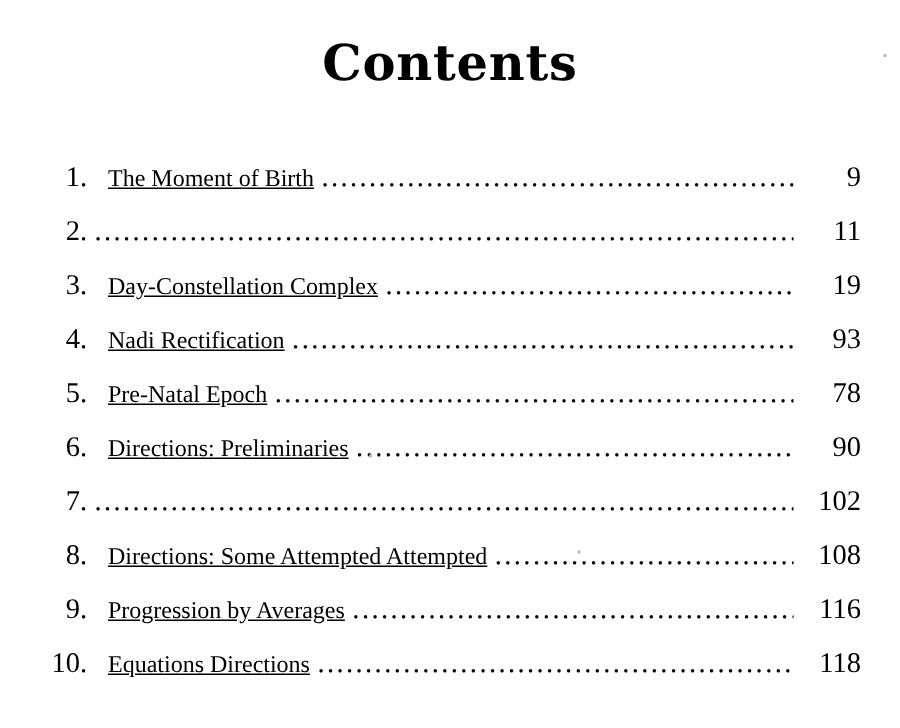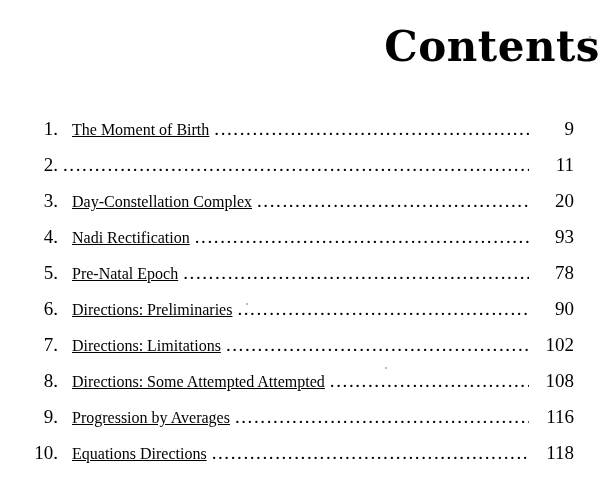--- a/index.html
+++ b/index.html
@@ -15,24 +15,24 @@
     overflow: hidden;
   }
   .page {
     position: relative;
     width: 600px;
     height: 485px;
     box-sizing: border-box;
     padding: 0;
   }
   .title {
-    text-align: right;
+    text-align: center;
     font-family: "DejaVu Serif", serif;
     font-weight: bold;
-    font-size: 42px;
+    font-size: 33px;
     letter-spacing: 0.5px;
     margin-top: 22px;
     margin-bottom: 0;
   }
   .toc {
     margin-top: 48px;
     padding-left: 18px;
     padding-right: 26px;
   }
   .toc-row {
@@ -100,21 +100,21 @@
     <div class="toc-row">
       <span class="num">2.</span>
       <span class="dots">.......................................................................................................</span>
       <span class="page-no">11</span>
     </div>
 
     <div class="toc-row">
       <span class="num">3.</span>
       <span class="label">Day-Constellation Complex</span>
       <span class="dots">.......................................................................................................</span>
-      <span class="page-no">20</span>
+      <span class="page-no">19</span>
     </div>
 
     <div class="toc-row">
       <span class="num">4.</span>
       <span class="label">Nadi Rectification</span>
       <span class="dots">.......................................................................................................</span>
       <span class="page-no">93</span>
     </div>
 
     <div class="toc-row">
@@ -126,21 +126,20 @@
 
     <div class="toc-row">
       <span class="num">6.</span>
       <span class="label">Directions: Preliminaries</span>
       <span class="dots">.......................................................................................................</span>
       <span class="page-no">90</span>
     </div>
 
     <div class="toc-row">
       <span class="num">7.</span>
-      <span class="label">Directions: Limitations</span>
       <span class="dots">.......................................................................................................</span>
       <span class="page-no">102</span>
     </div>
 
     <div class="toc-row">
       <span class="num">8.</span>
       <span class="label">Directions: Some Attempted Attempted</span>
       <span class="dots">.......................................................................................................</span>
       <span class="page-no">108</span>
     </div>

